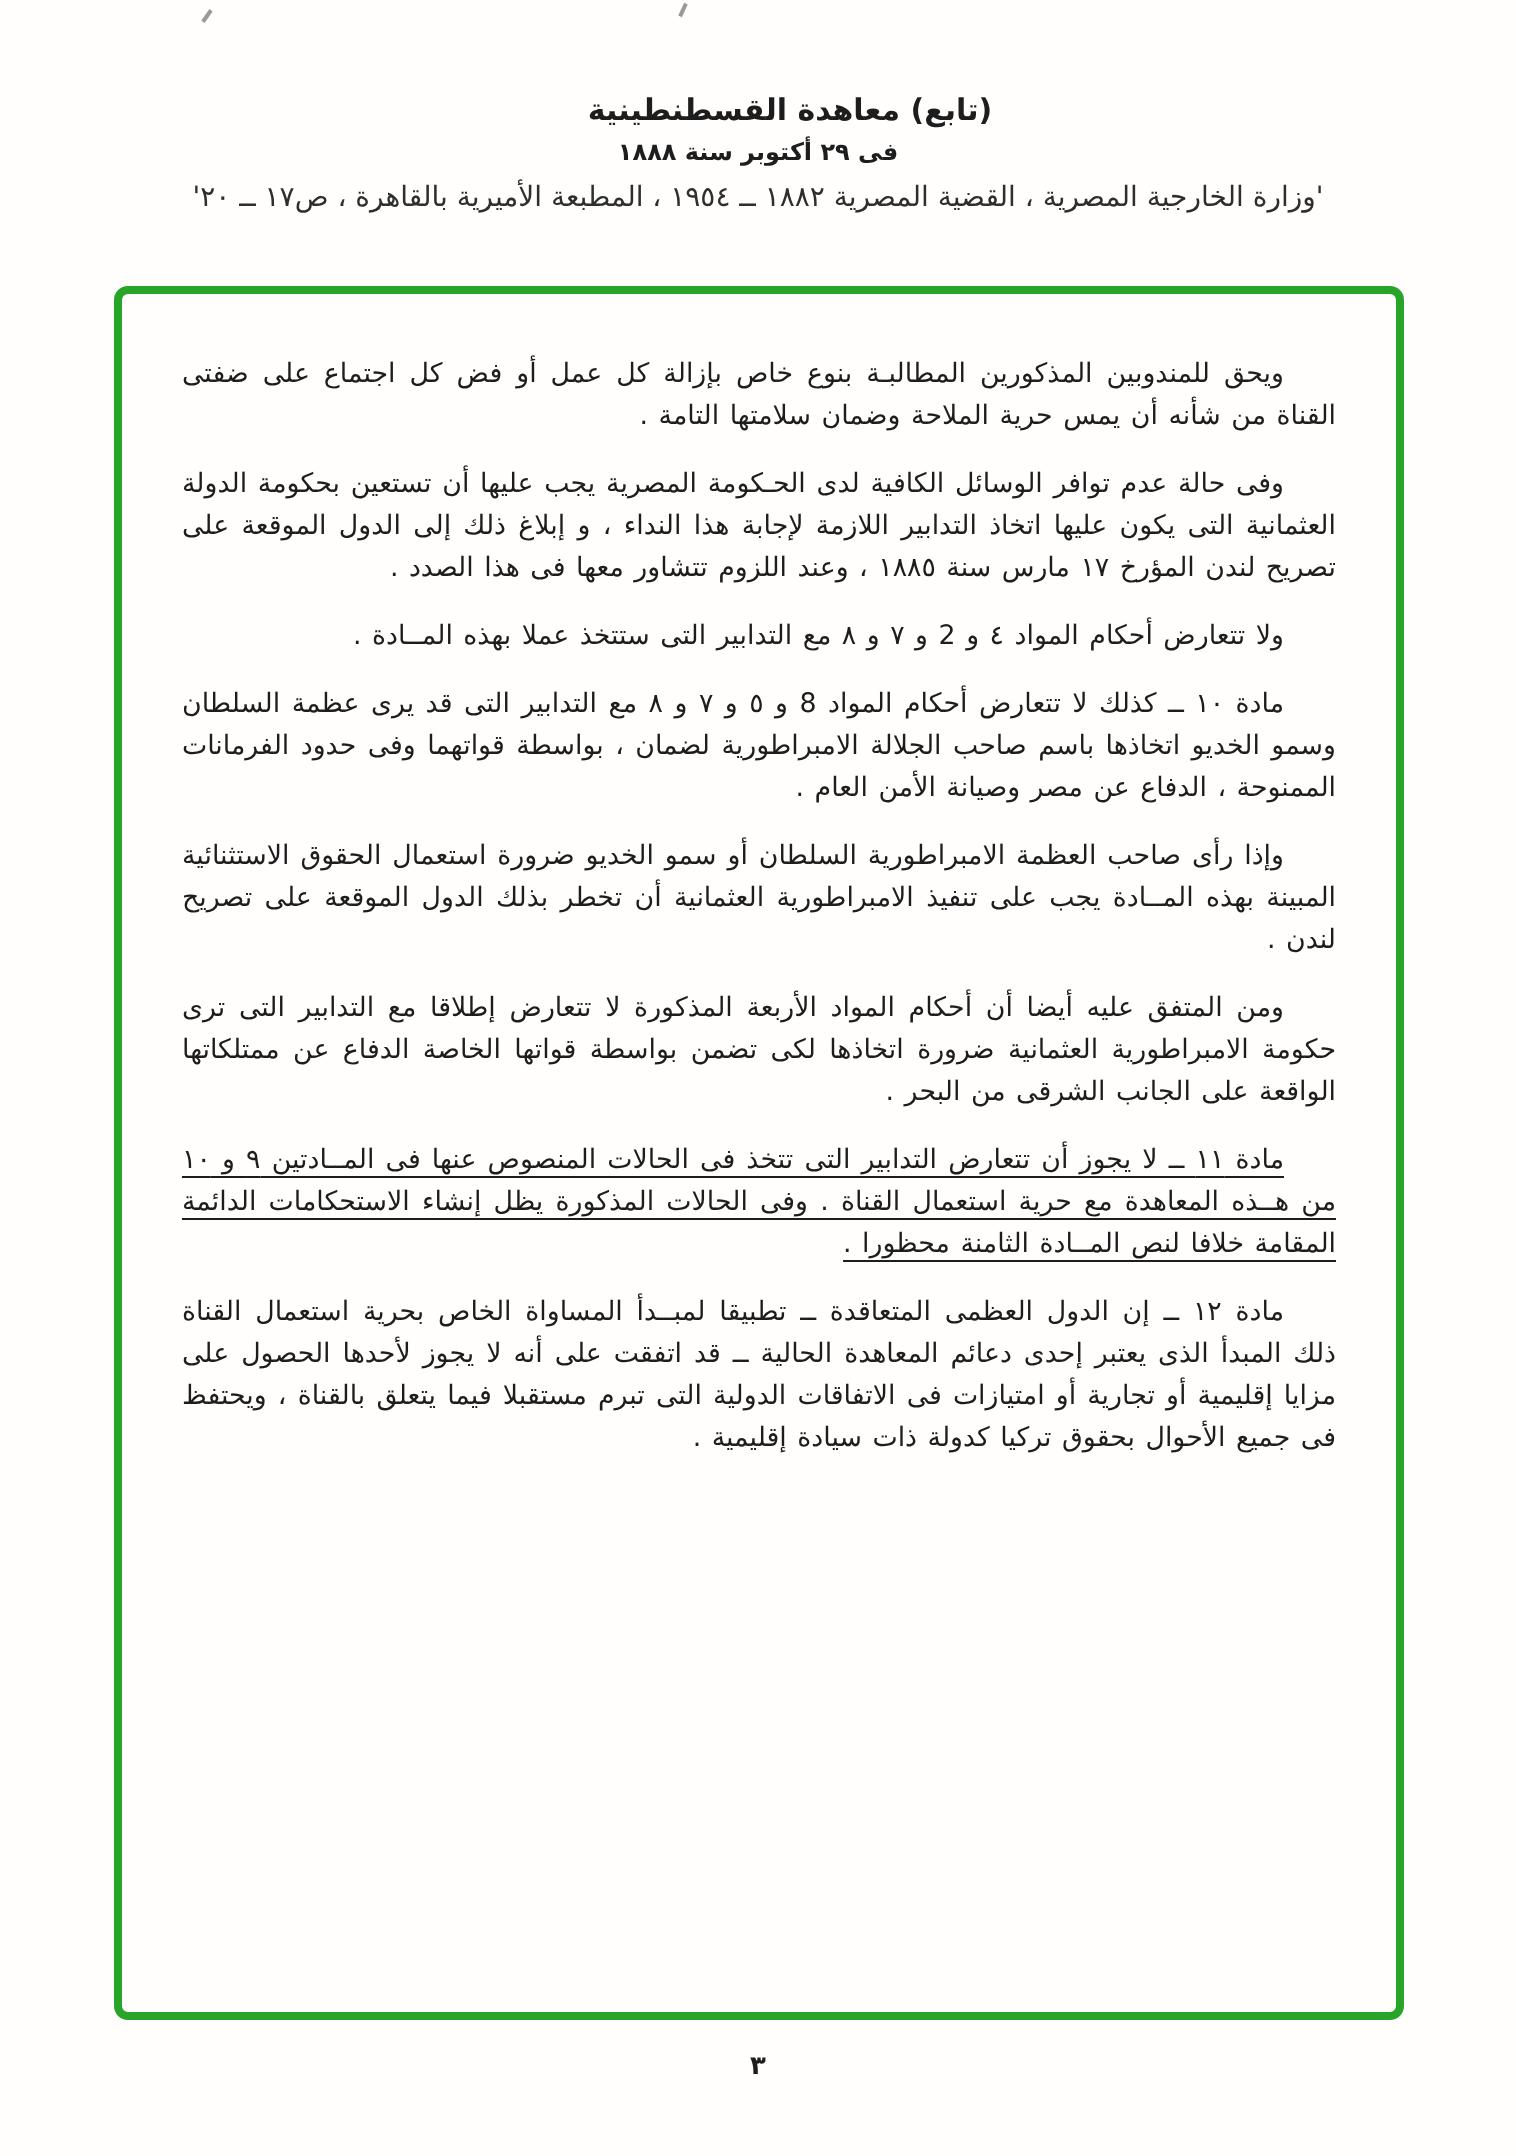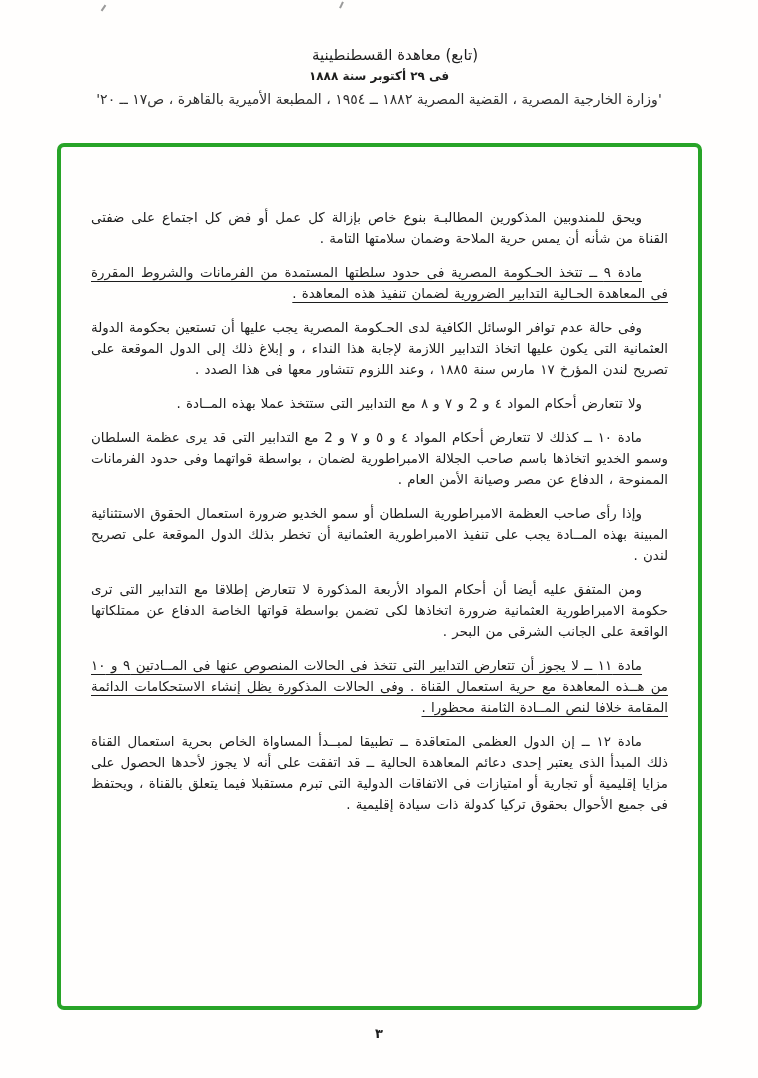--- a/index.html
+++ b/index.html
@@ -26,21 +26,21 @@
   .mark-2 { top: 4px; left: 338px; transform: rotate(-65deg); }
 
   .doc-header {
     position: absolute;
     top: 46px; left: 0; right: 0;
     text-align: center;
     direction: rtl;
   }
   .doc-title {
     font-size: 15px;
-    font-weight: normal;
+    font-weight: bold;
     letter-spacing: .3px;
     padding-left: 32px;
   }
   .doc-date {
     font-size: 12px;
     font-weight: bold;
     margin-top: 5px;
   }
   .doc-citation {
     font-size: 14px;
@@ -49,21 +49,21 @@
   }
 
   .green-box {
     position: absolute;
     top: 143px;
     left: 57px;
     width: 645px;
     height: 867px;
     border: 4px solid #28a428;
     border-radius: 7px;
-    padding: 60px 30px 0 30px;
+    padding: 30px 30px 0 30px;
     overflow: hidden;
     background: #fffefd;
   }
 
   .para {
     direction: rtl;
     text-align: justify;
     font-size: 13.4px;
     line-height: 21px;
     text-indent: 26px;
@@ -94,24 +94,23 @@
   <div class="scan-mark mark-2"></div>
 
   <header class="doc-header">
     <div class="doc-title">(تابع) معاهدة القسطنطينية</div>
     <div class="doc-date">فى ٢٩ أكتوبر سنة ١٨٨٨</div>
     <div class="doc-citation">'وزارة الخارجية المصرية ، القضية المصرية ١٨٨٢ ــ ١٩٥٤ ، المطبعة الأميرية بالقاهرة ، ص١٧ ــ ٢٠'</div>
   </header>
 
   <main class="green-box">
     <p class="para">ويحق للمندوبين المذكورين المطالبـة بنوع خاص بإزالة كل عمل أو فض كل اجتماع على ضفتى القناة من شأنه أن يمس حرية الملاحة وضمان سلامتها التامة .</p>
-    <p class="para underlined">مادة ٩ ــ تتخذ الحـكومة المصرية فى حدود سلطتها المستمدة من الفرمانات والشروط المقررة فى المعاهدة الحـالية التدابير الضرورية لضمان تنفيذ هذه المعاهدة .</p>
     <p class="para">وفى حالة عدم توافر الوسائل الكافية لدى الحـكومة المصرية يجب عليها أن تستعين بحكومة الدولة العثمانية التى يكون عليها اتخاذ التدابير اللازمة لإجابة هذا النداء ، و إبلاغ ذلك إلى الدول الموقعة على تصريح لندن المؤرخ ١٧ مارس سنة ١٨٨٥ ، وعند اللزوم تتشاور معها فى هذا الصدد .</p>
     <p class="para">ولا تتعارض أحكام المواد ٤ و 2 و ٧ و ٨ مع التدابير التى ستتخذ عملا بهذه المــادة .</p>
-    <p class="para">مادة ١٠ ــ كذلك لا تتعارض أحكام المواد ٤ و ٥ و ٧ و 2 مع التدابير التى قد يرى عظمة السلطان وسمو الخديو اتخاذها باسم صاحب الجلالة الامبراطورية لضمان ، بواسطة قواتهما وفى حدود الفرمانات الممنوحة ، الدفاع عن مصر وصيانة الأمن العام .</p>
+    <p class="para">مادة ١٠ ــ كذلك لا تتعارض أحكام المواد 8 و ٥ و ٧ و ٨ مع التدابير التى قد يرى عظمة السلطان وسمو الخديو اتخاذها باسم صاحب الجلالة الامبراطورية لضمان ، بواسطة قواتهما وفى حدود الفرمانات الممنوحة ، الدفاع عن مصر وصيانة الأمن العام .</p>
     <p class="para">وإذا رأى صاحب العظمة الامبراطورية السلطان أو سمو الخديو ضرورة استعمال الحقوق الاستثنائية المبينة بهذه المــادة يجب على تنفيذ الامبراطورية العثمانية أن تخطر بذلك الدول الموقعة على تصريح لندن .</p>
     <p class="para">ومن المتفق عليه أيضا أن أحكام المواد الأربعة المذكورة لا تتعارض إطلاقا مع التدابير التى ترى حكومة الامبراطورية العثمانية ضرورة اتخاذها لكى تضمن بواسطة قواتها الخاصة الدفاع عن ممتلكاتها الواقعة على الجانب الشرقى من البحر .</p>
     <p class="para underlined">مادة ١١ ــ لا يجوز أن تتعارض التدابير التى تتخذ فى الحالات المنصوص عنها فى المــادتين ٩ و ١٠ من هــذه المعاهدة مع حرية استعمال القناة . وفى الحالات المذكورة يظل إنشاء الاستحكامات الدائمة المقامة خلافا لنص المــادة الثامنة محظورا .</p>
     <p class="para">مادة ١٢ ــ إن الدول العظمى المتعاقدة ــ تطبيقا لمبــدأ المساواة الخاص بحرية استعمال القناة ذلك المبدأ الذى يعتبر إحدى دعائم المعاهدة الحالية ــ قد اتفقت على أنه لا يجوز لأحدها الحصول على مزايا إقليمية أو تجارية أو امتيازات فى الاتفاقات الدولية التى تبرم مستقبلا فيما يتعلق بالقناة ، ويحتفظ فى جميع الأحوال بحقوق تركيا كدولة ذات سيادة إقليمية .</p>
   </main>
 
   <footer>
     <div class="page-number">٣</div>
   </footer>
 

